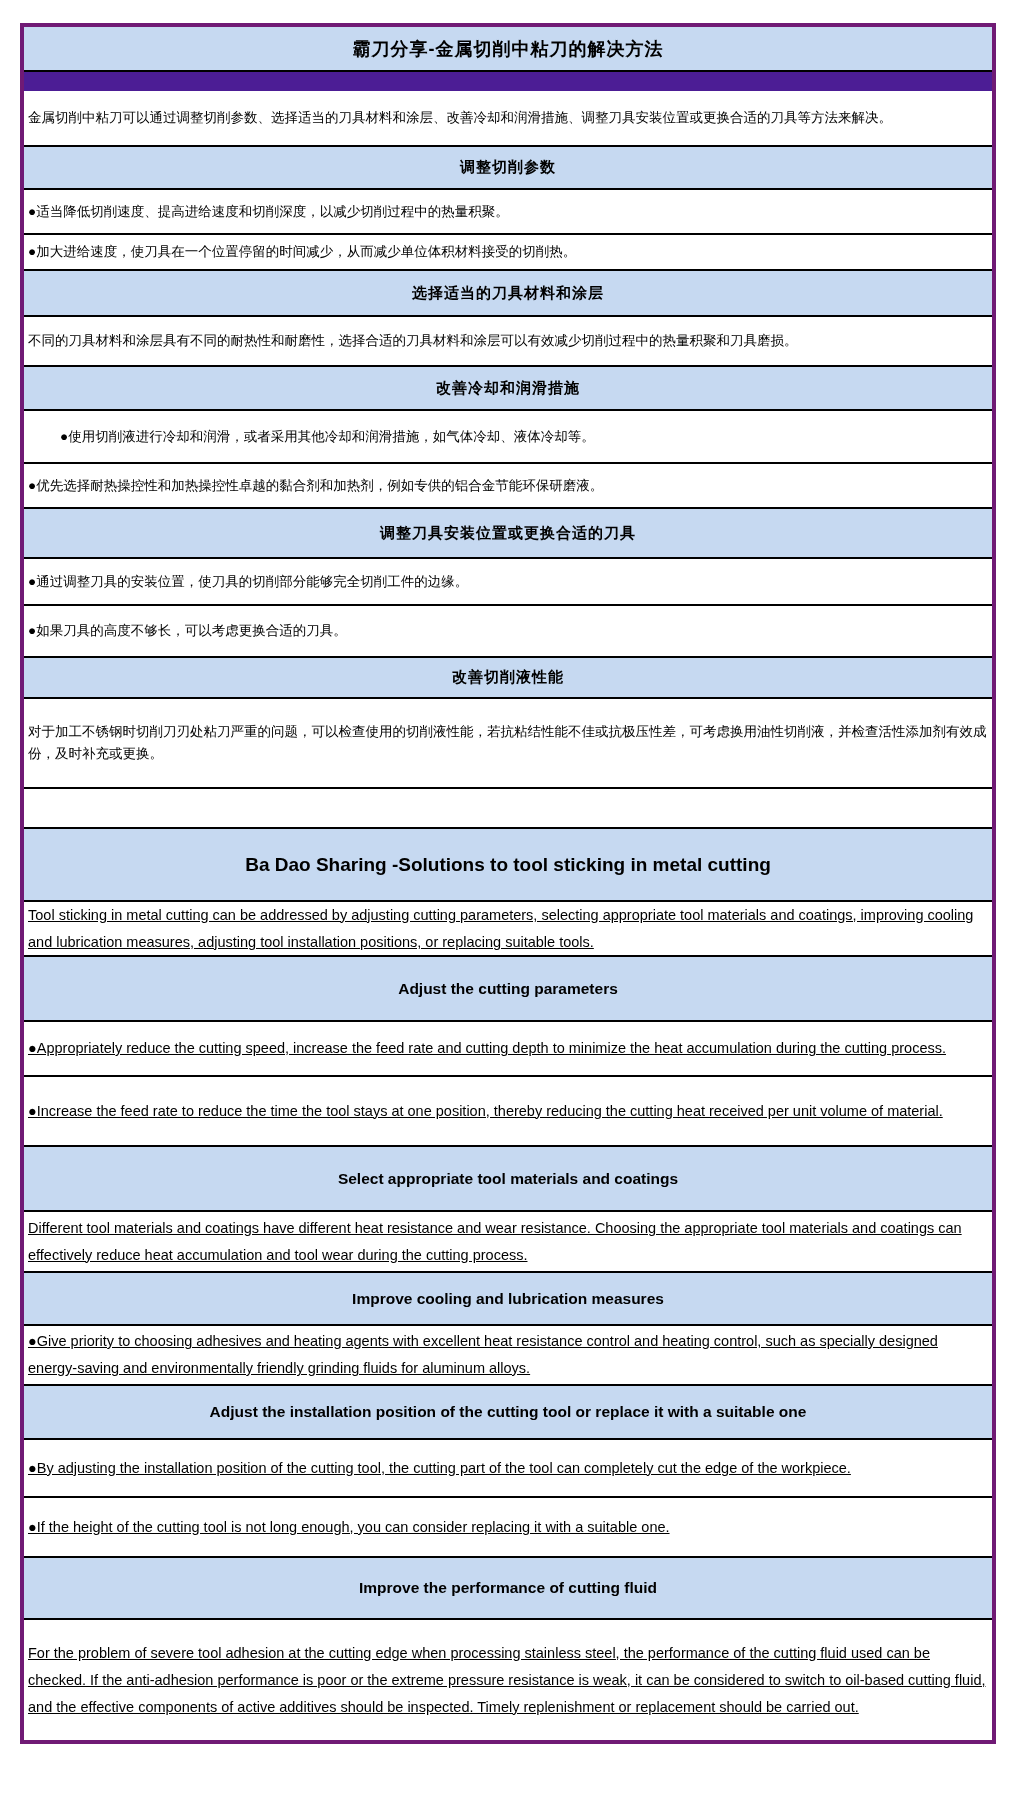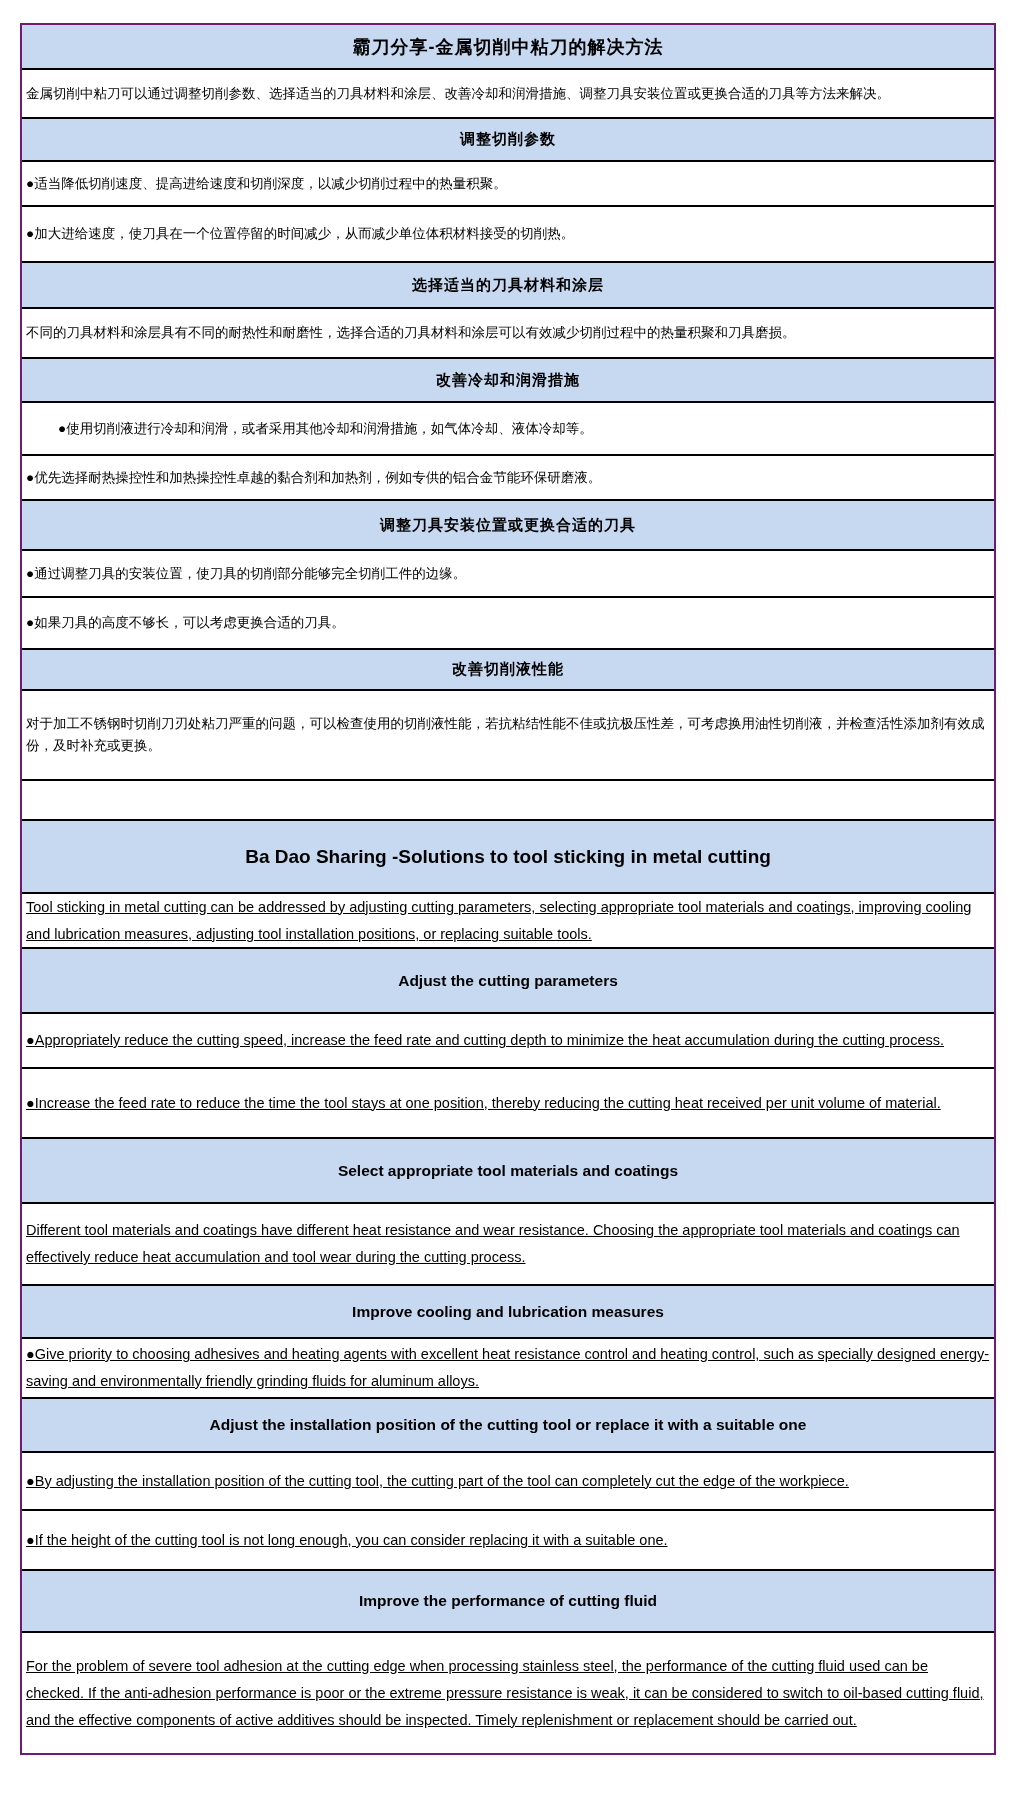--- a/index.html
+++ b/index.html
@@ -5,21 +5,21 @@
   html,body{margin:0;padding:0;}
   body{
     width:1023px;height:1807px;
     background:#ffffff;
     font-family:"Liberation Sans","DejaVu Sans",sans-serif;
     color:#000;
     overflow:hidden;
   }
   .table-wrap{
     position:absolute;left:20px;top:23px;width:976px;
-    border:2px solid #701a75;
+    border:4px solid #701a75;
     background:#4c1d95;
     box-sizing:border-box;
   }
   .row{
     display:flex;align-items:center;
     box-sizing:border-box;
     border-bottom:2px solid #000;
     background:#ffffff;
     padding:2px 4px;
   }
@@ -39,30 +39,30 @@
   .en.body{font-size:14.5px;line-height:27px;text-decoration:underline;}
   .row span{display:block;width:100%;}
 </style>
 </head>
 <body>
 
 <div class="table-wrap">
     <div class="row title zh" style="height: 45px;">
       <span>霸刀分享-金属切削中粘刀的解决方法</span>
     </div>
-    <div class="row body zh" style="height: 49px;">
+    <div class="row body zh" style="height: 56px; margin-top: 19px;">
       <span>金属切削中粘刀可以通过调整切削参数、选择适当的刀具材料和涂层、改善冷却和润滑措施、调整刀具安装位置或更换合适的刀具等方法来解决。</span>
     </div>
     <div class="row header zh" style="height: 43px;">
       <span>调整切削参数</span>
     </div>
     <div class="row body zh" style="height: 45px;">
       <span>●适当降低切削速度、提高进给速度和切削深度，以减少切削过程中的热量积聚。</span>
     </div>
-    <div class="row body zh" style="height: 56px; justify-content: flex-end;">
+    <div class="row body zh" style="height: 36px; justify-content: flex-end;">
       <span>●加大进给速度，使刀具在一个位置停留的时间减少，从而减少单位体积材料接受的切削热。</span>
     </div>
     <div class="row header zh" style="height: 46px;">
       <span>选择适当的刀具材料和涂层</span>
     </div>
     <div class="row body zh" style="height: 50px;">
       <span>不同的刀具材料和涂层具有不同的耐热性和耐磨性，选择合适的刀具材料和涂层可以有效减少切削过程中的热量积聚和刀具磨损。</span>
     </div>
     <div class="row header zh" style="height: 44px;">
       <span>改善冷却和润滑措施</span>
@@ -100,21 +100,21 @@
     </div>
     <div class="row body en" style="height: 55px;">
       <span>●Appropriately reduce the cutting speed, increase the feed rate and cutting depth to minimize the heat accumulation during the cutting process.</span>
     </div>
     <div class="row body en" style="height: 70px;">
       <span>●Increase the feed rate to reduce the time the tool stays at one position, thereby reducing the cutting heat received per unit volume of material.</span>
     </div>
     <div class="row header en" style="height: 65px;">
       <span>Select appropriate tool materials and coatings</span>
     </div>
-    <div class="row body en" style="height: 82px;">
+    <div class="row body en" style="height: 61px;">
       <span>Different tool materials and coatings have different heat resistance and wear resistance. Choosing the appropriate tool materials and coatings can effectively reduce heat accumulation and tool wear during the cutting process.</span>
     </div>
     <div class="row header en" style="height: 53px;">
       <span>Improve cooling and lubrication measures</span>
     </div>
     <div class="row body en" style="height: 60px;">
       <span>●Give priority to choosing adhesives and heating agents with excellent heat resistance control and heating control, such as specially designed energy-saving and environmentally friendly grinding fluids for aluminum alloys.</span>
     </div>
     <div class="row header en" style="height: 54px;">
       <span>Adjust the installation position of the cutting tool or replace it with a suitable one</span>

